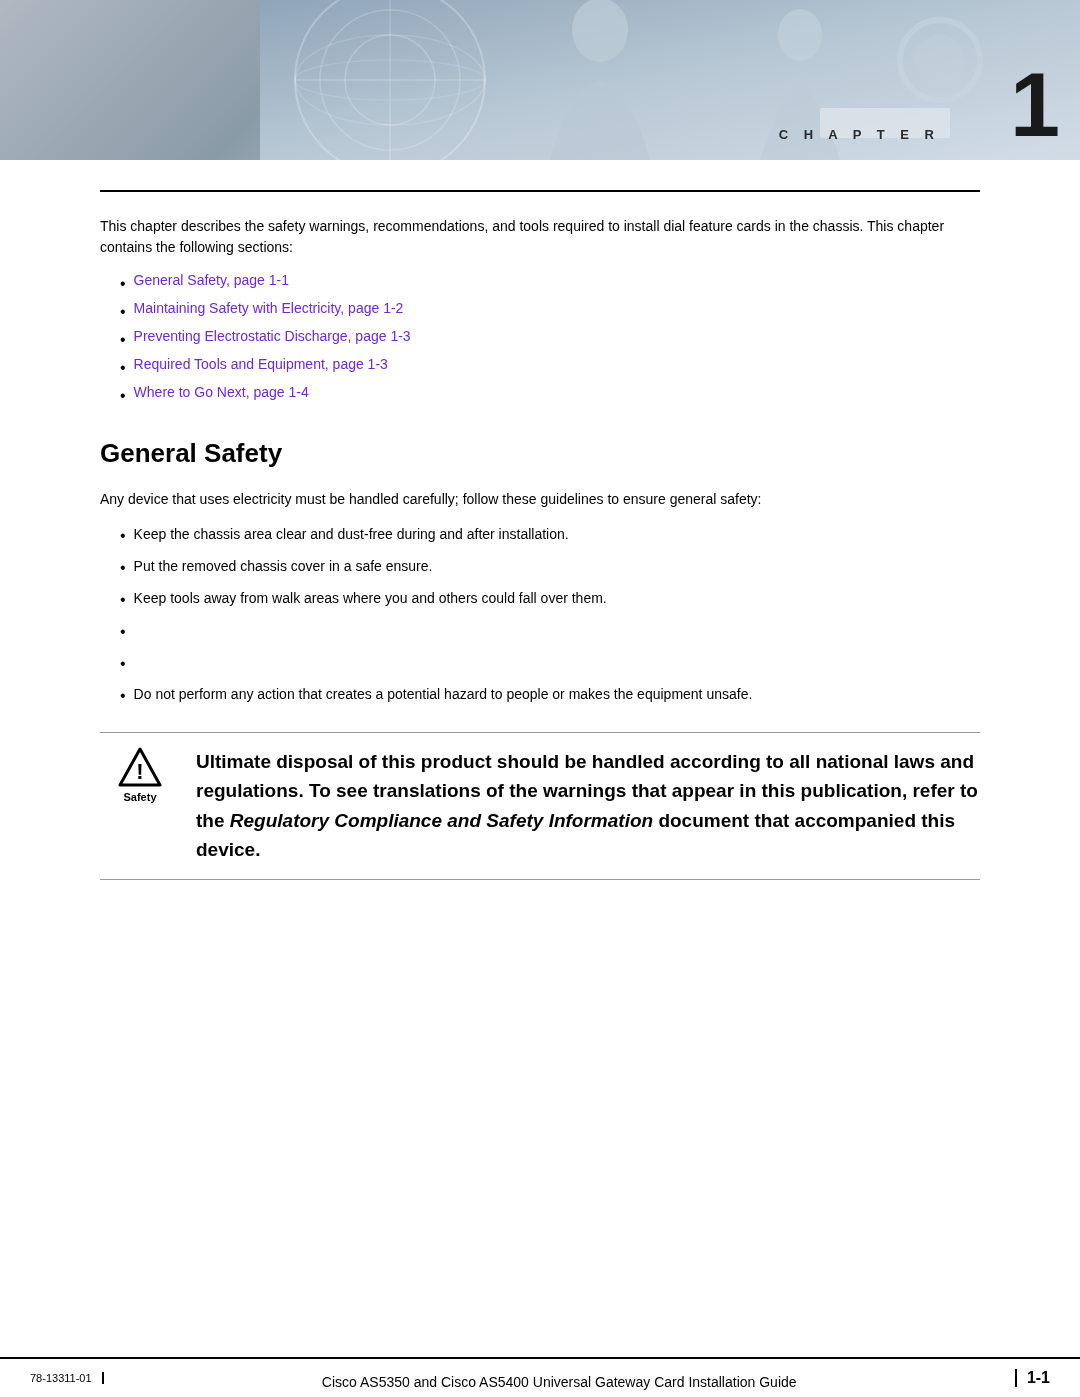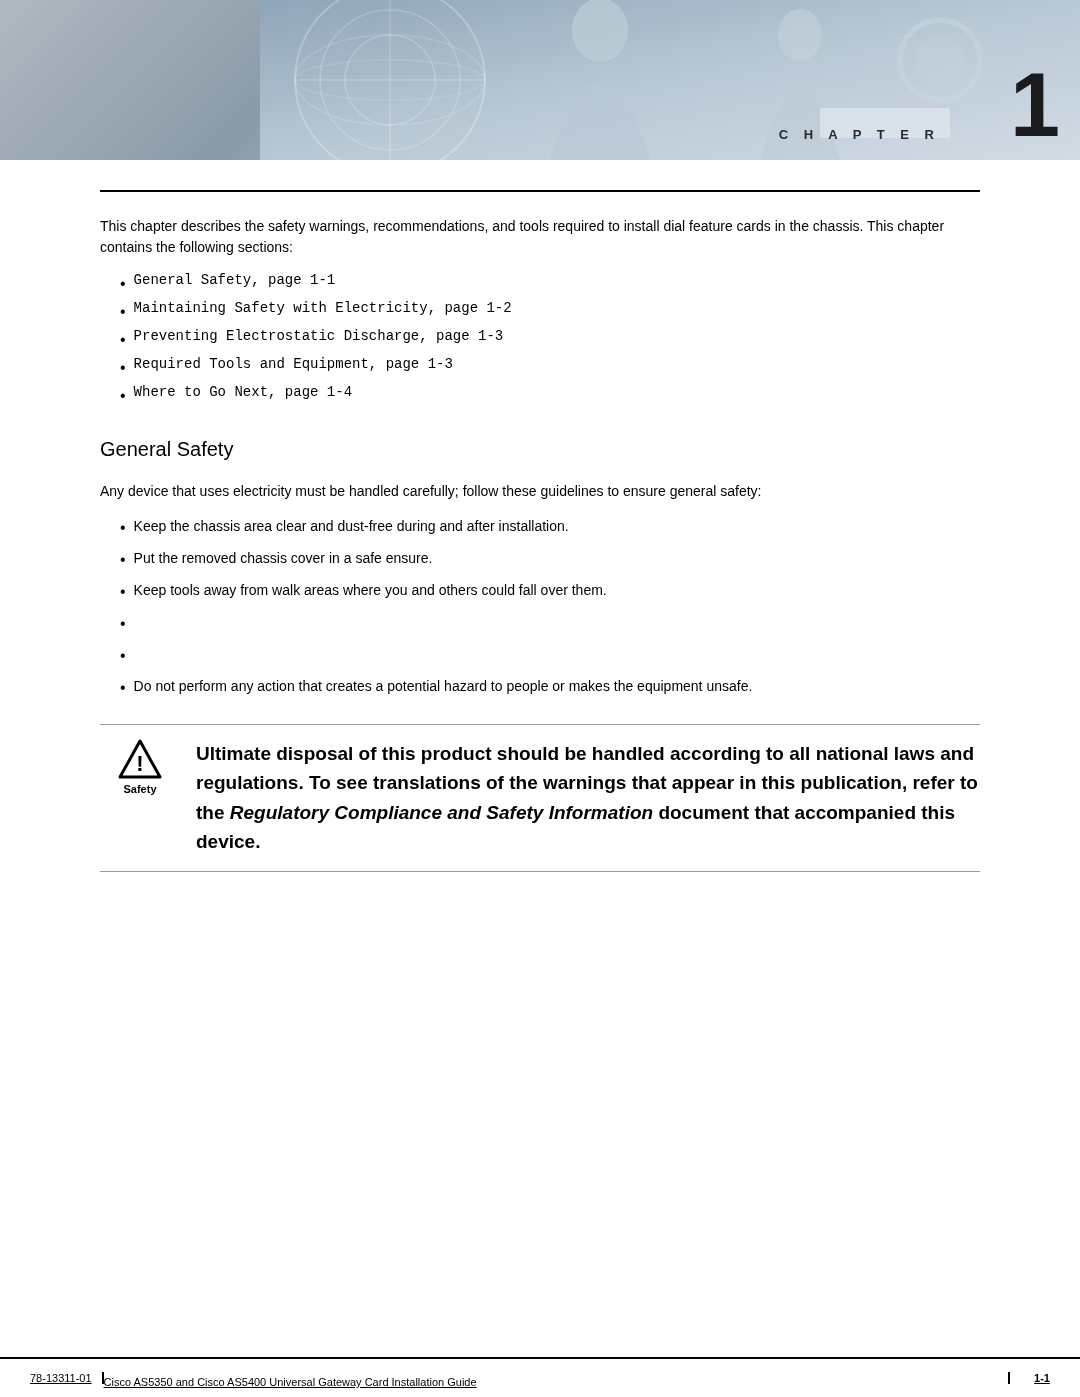--- a/index.html
+++ b/index.html
@@ -100,29 +100,28 @@
     }
 
     .bullet {
       color: #000;
       font-size: 16px;
       line-height: 1.5;
       flex-shrink: 0;
     }
 
     .section-links a, .link-text {
-      color: #000000;
+      color: #6d28d9;
       text-decoration: none;
-      font-family: Liberation Mono, monospace;
     }
 
     
     .section-heading {
-      font-size: 20px;
-      font-weight: normal;
+      font-size: 26px;
+      font-weight: bold;
       color: #000000;
       margin-top: 30px;
       margin-bottom: 20px;
     }
 
     .section-body {
       line-height: 1.5;
       margin-bottom: 14px;
       margin-top: 20px;
     }
@@ -185,44 +184,43 @@
     .page-footer {
       position: absolute;
       bottom: 0;
       left: 0;
       right: 0;
       height: 40px;
       display: flex;
       align-items: center;
       border-top: 2px solid #000;
       padding: 0 30px;
-      text-decoration: underline;
     }
 
     .footer-left {
       font-size: 11px;
       color: #000;
       border-right: 2px solid #000;
       padding-right: 10px;
     }
 
     .footer-center {
       flex: 1;
-      text-align: left;
-      font-size: 11px;
+      text-align: center;
+      font-size: 14px;
       color: #000;
       margin-top: 8px;
     }
 
     .footer-right {
-      font-size: 11px;
+      font-size: 16px;
       font-weight: bold;
       color: #000;
       border-left: 2px solid #000;
-      padding-left: 24px;
+      padding-left: 10px;
     }
 
     
     .triangle-svg {
       width: 44px;
       height: 40px;
     }
   </style>
 </head>
 <body>

